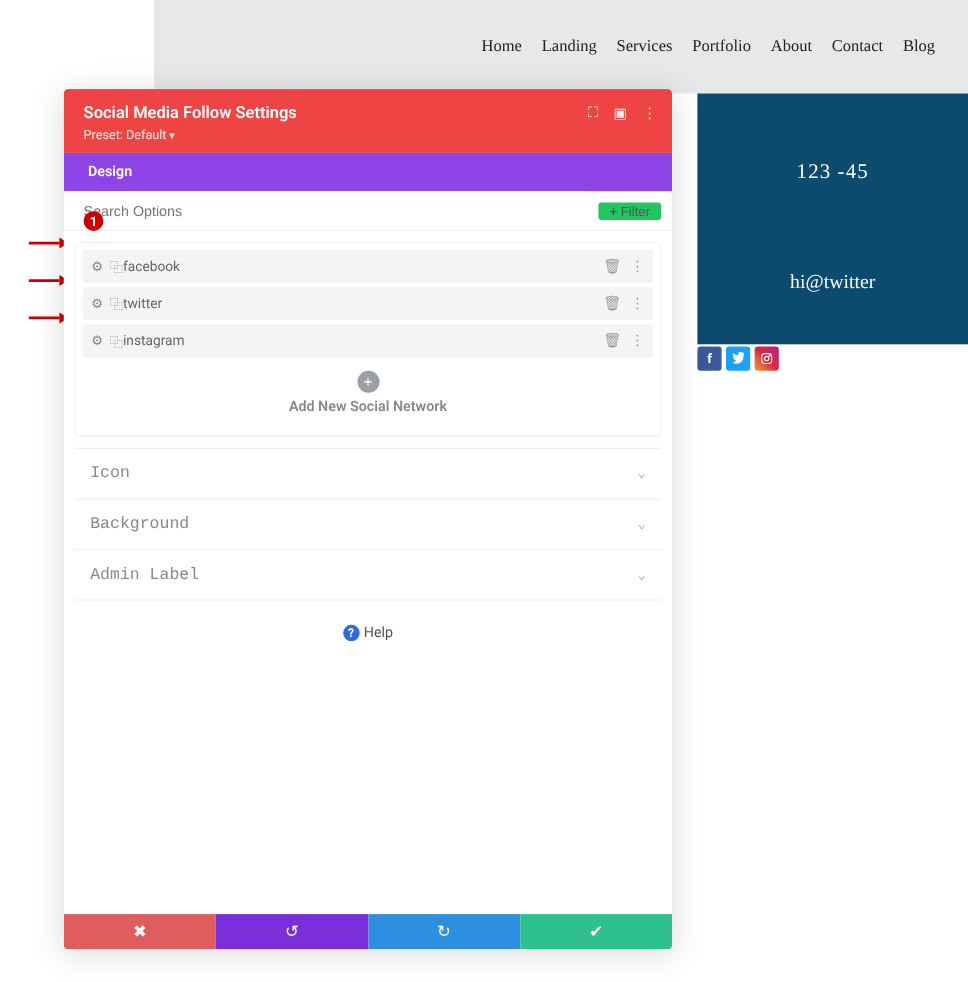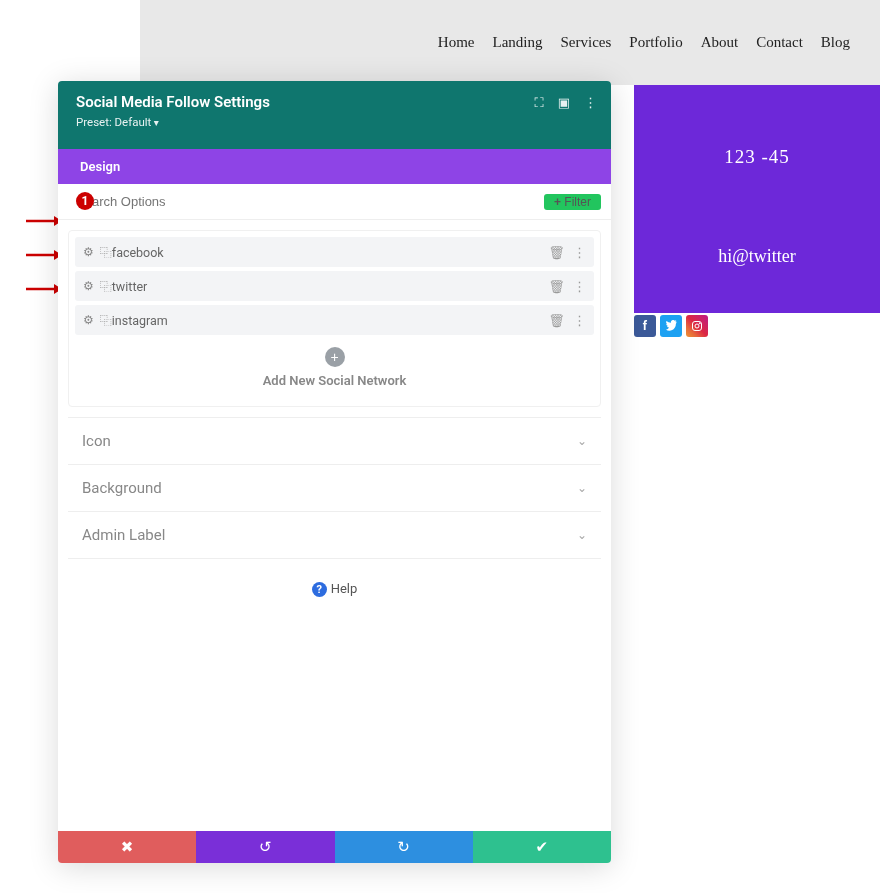--- a/index.html
+++ b/index.html
@@ -23,21 +23,21 @@
     font-family: Georgia, "Times New Roman", serif;
     color: #222;
   }
   .topbar .nav { display:flex; gap:18px; font-size:15px; }
   .topbar .nav span { cursor:pointer; }
 
   .blackbox {
     position:absolute;
     top:85px; left:634px; right:0;
     height:228px;
-    background:#6d28d9;
+    background:#0c4a6e;
     color:#fff;
     font-family: Georgia, serif;
     padding-top:46px;
     text-align:center;
     font-size:18px;
   }
   .blackbox .line1 { margin-top:15px; font-size:19px; letter-spacing:1px; }
   .blackbox .line2 { margin-top:78px; font-size:18px; }
 
   .social-icons {
@@ -85,23 +85,23 @@
     width:553px;
     height:782px;
     background:#fff;
     box-shadow:0 4px 30px rgba(0,0,0,0.15);
     border-radius:4px;
     overflow:hidden;
     display:flex;
     flex-direction:column;
   }
   .modal-head {
-    background:#0f766e;
-    color:#fff;
-    padding:12px 18px 20px 18px;
+    background:#ef4444;
+    color:#fff;
+    padding:12px 18px 10px 18px;
   }
   .modal-head .title { font-size:15px; font-weight:600; }
   .modal-head .preset { font-size:11.5px; opacity:.9; margin-top:4px; }
   .modal-head .preset::after { content:" ▾"; font-size:10px; }
   .modal-head-icons {
     position:absolute;
     top:14px; right:14px;
     display:flex; gap:14px;
     font-size:13px;
   }
@@ -198,20 +198,21 @@
   }
   .acc-item {
     display:flex;
     justify-content:space-between;
     align-items:center;
     padding:14px 14px;
     border-top:1px solid #eee;
     font-size:15px;
     color:#888;
     cursor:pointer;
+    font-family:Liberation Mono, monospace;
   }
   .acc-item:last-child { border-bottom:1px solid #eee; }
   .chev { font-size:12px; color:#aaa; }
 
   .help {
     text-align:center;
     padding:22px 0;
     font-size:13px;
     color:#555;
   }

